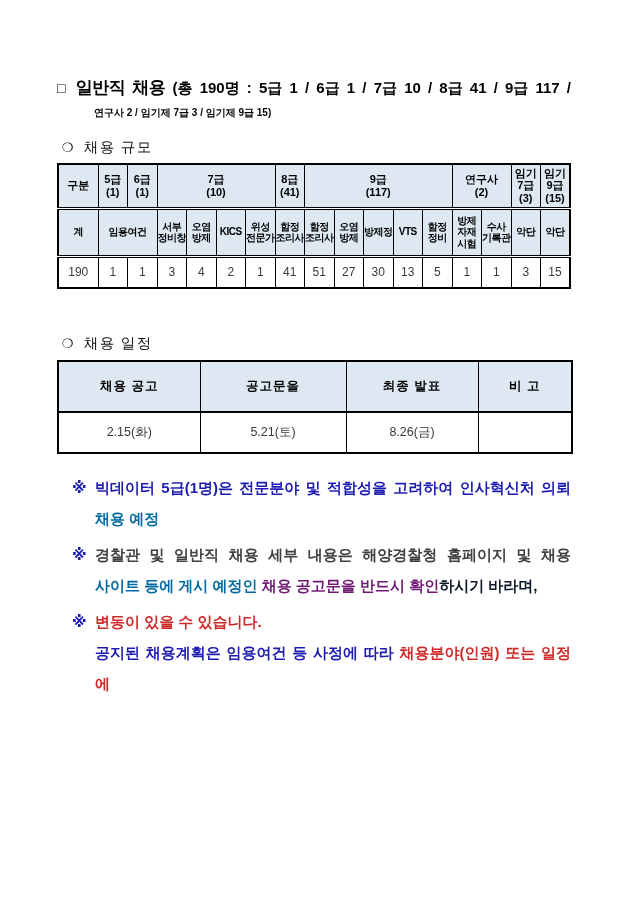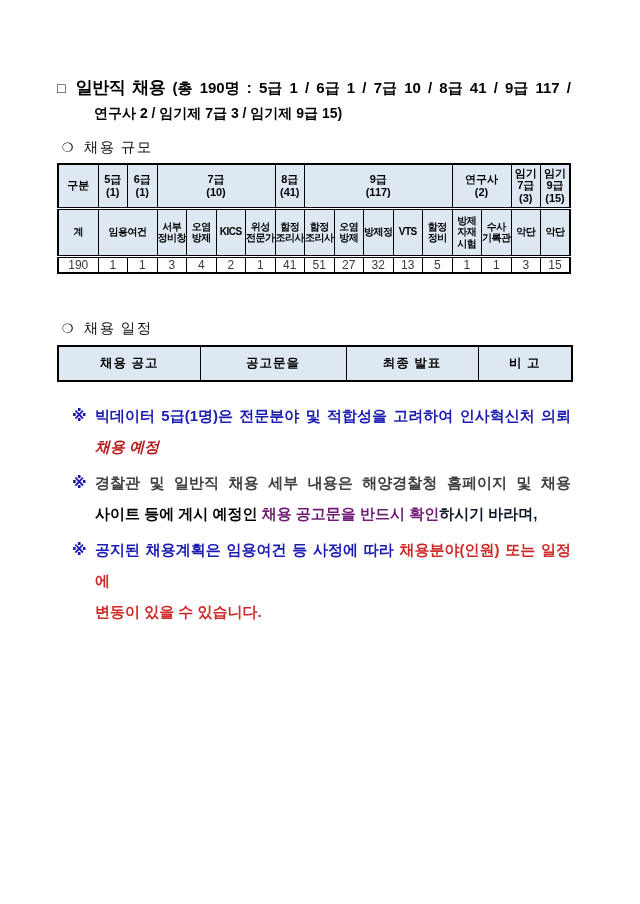--- a/index.html
+++ b/index.html
@@ -19,21 +19,21 @@
 
   
   .title-line1{
     font-weight:bold;font-size:15px;line-height:24px;
     text-align:justify;text-align-last:justify;text-justify:inter-word;
     white-space:normal;
   }
   .title-bullet{font-size:14px;font-weight:bold;}
   .title-heading{font-size:17px;letter-spacing:-0.5px;}
   .title-line2{
-    font-weight:bold;font-size:14px;line-height:24px;
+    font-weight:bold;font-size:10px;line-height:24px;
     padding-left:37px;margin-top:1px;
   }
   .title-block{margin-bottom:13px;}
 
   
   .section-row{
     font-family:"Liberation Serif","DejaVu Serif",serif;
     font-size:14.5px;color:#111;letter-spacing:1.5px;
     display:flex;align-items:center;
   }
@@ -48,37 +48,37 @@
   .t1{
     width:514px;table-layout:fixed;margin-top:6px;
     border:2px solid #000;
   }
   .t1 th,.t1 td{
     border:1px solid #000;text-align:center;vertical-align:middle;padding:0;
     overflow:hidden;
   }
   .t1 tr.h1{height:44px;}
   .t1 tr.h2{height:48px;}
-  .t1 tr.dr{height:16px;padding-left:15px;}
+  .t1 tr.dr{height:32px;padding-left:15px;}
   .t1 tr.h1 th,.t1 tr.h2 th{
     background:var(--header-bg);
     font-weight:bold;line-height:1.15;
     border-bottom:3px double #000;
   }
   .t1 tr.h1 th{font-size:11px;}
   .t1 tr.h2 th{font-size:10px;letter-spacing:-0.5px;}
   .t1 tr.dr td{font-size:12px;color:#3a3a3a;}
 
   
   .t2{
     width:514px;table-layout:fixed;margin-top:7px;
     border:2px solid #000;
   }
   .t2 th,.t2 td{border:1px solid #000;text-align:center;vertical-align:middle;padding:0;}
-  .t2 tr.h{height:35px;}
+  .t2 tr.h{height:51px;}
   .t2 tr.dr{height:41px;}
   .t2 tr.h th{
     background:var(--header-bg);font-weight:bold;font-size:12.5px;letter-spacing:1px;
     border-bottom:2px solid #000;
   }
   .t2 tr.dr td{font-size:12.5px;color:#3a3a3a;}
 
   
   .notes{margin-top:18px;}
   .note{
@@ -158,21 +158,21 @@
             <td>190</td>
             <td>1</td>
             <td>1</td>
             <td>3</td>
             <td>4</td>
             <td>2</td>
             <td>1</td>
             <td>41</td>
             <td>51</td>
             <td>27</td>
-            <td>32</td>
+            <td>30</td>
             <td>13</td>
             <td>5</td>
             <td>1</td>
             <td>1</td>
             <td>3</td>
             <td>15</td>
           </tr>
       </tbody>
     </table>
 
@@ -188,35 +188,41 @@
           <col style="width:132px">
           <col style="width:94px">
       </colgroup>
       <tbody>
         <tr class="h" id="t2h">
             <th>채용 공고</th>
             <th>공고문을</th>
             <th>최종 발표</th>
             <th>비 고</th>
           </tr>
+        <tr class="dr" id="t2d">
+            <td>2.15(화)</td>
+            <td>5.21(토)</td>
+            <td>8.26(금)</td>
+            <td></td>
+          </tr>
       </tbody>
     </table>
 
     <div class="notes" id="notes">
         <div class="note">
           <span class="note-marker">※</span>
           <div class="note-line full"><span style="color: rgb(28, 28, 178);">빅데이터 5급(1명)은 전문분야 및 적합성을 고려하여 인사혁신처 의뢰</span></div>
-          <div class="note-line"><span style="color: #b91c1c; font-style: italic;">채용 예정</span></div>
+          <div class="note-line"><span style="color: #0369a1;">채용 예정</span></div>
         </div>
         <div class="note">
           <span class="note-marker">※</span>
           <div class="note-line full"><span style="color: #404040;">경찰관 및 일반직 채용 세부 내용은 해양경찰청 홈페이지 및 채용</span></div>
-          <div class="note-line"><span style="color: #000000;">사이트 등에 게시 예정인 </span><span style="color: #701a75;">채용 공고문을 반드시 확인</span><span style="color: #0f172a;">하시기 바라며,</span></div>
+          <div class="note-line"><span style="color: #0369a1;">사이트 등에 게시 예정인 </span><span style="color: #701a75;">채용 공고문을 반드시 확인</span><span style="color: #0f172a;">하시기 바라며,</span></div>
         </div>
         <div class="note">
           <span class="note-marker">※</span>
+          <div class="note-line"><span style="color: rgb(207, 42, 42);">변동이 있을 수 있습니다.</span></div>
           <div class="note-line full"><span style="color: rgb(28, 28, 178);">공지된 채용계획은 임용여건 등 사정에 따라 </span><span style="color: rgb(207, 42, 42);">채용분야(인원) 또는 일정에</span></div>
-          <div class="note-line"><span style="color: rgb(207, 42, 42);">변동이 있을 수 있습니다.</span></div>
         </div>
       </div>
 
   </div>
 </div>
 
 </body></html>

